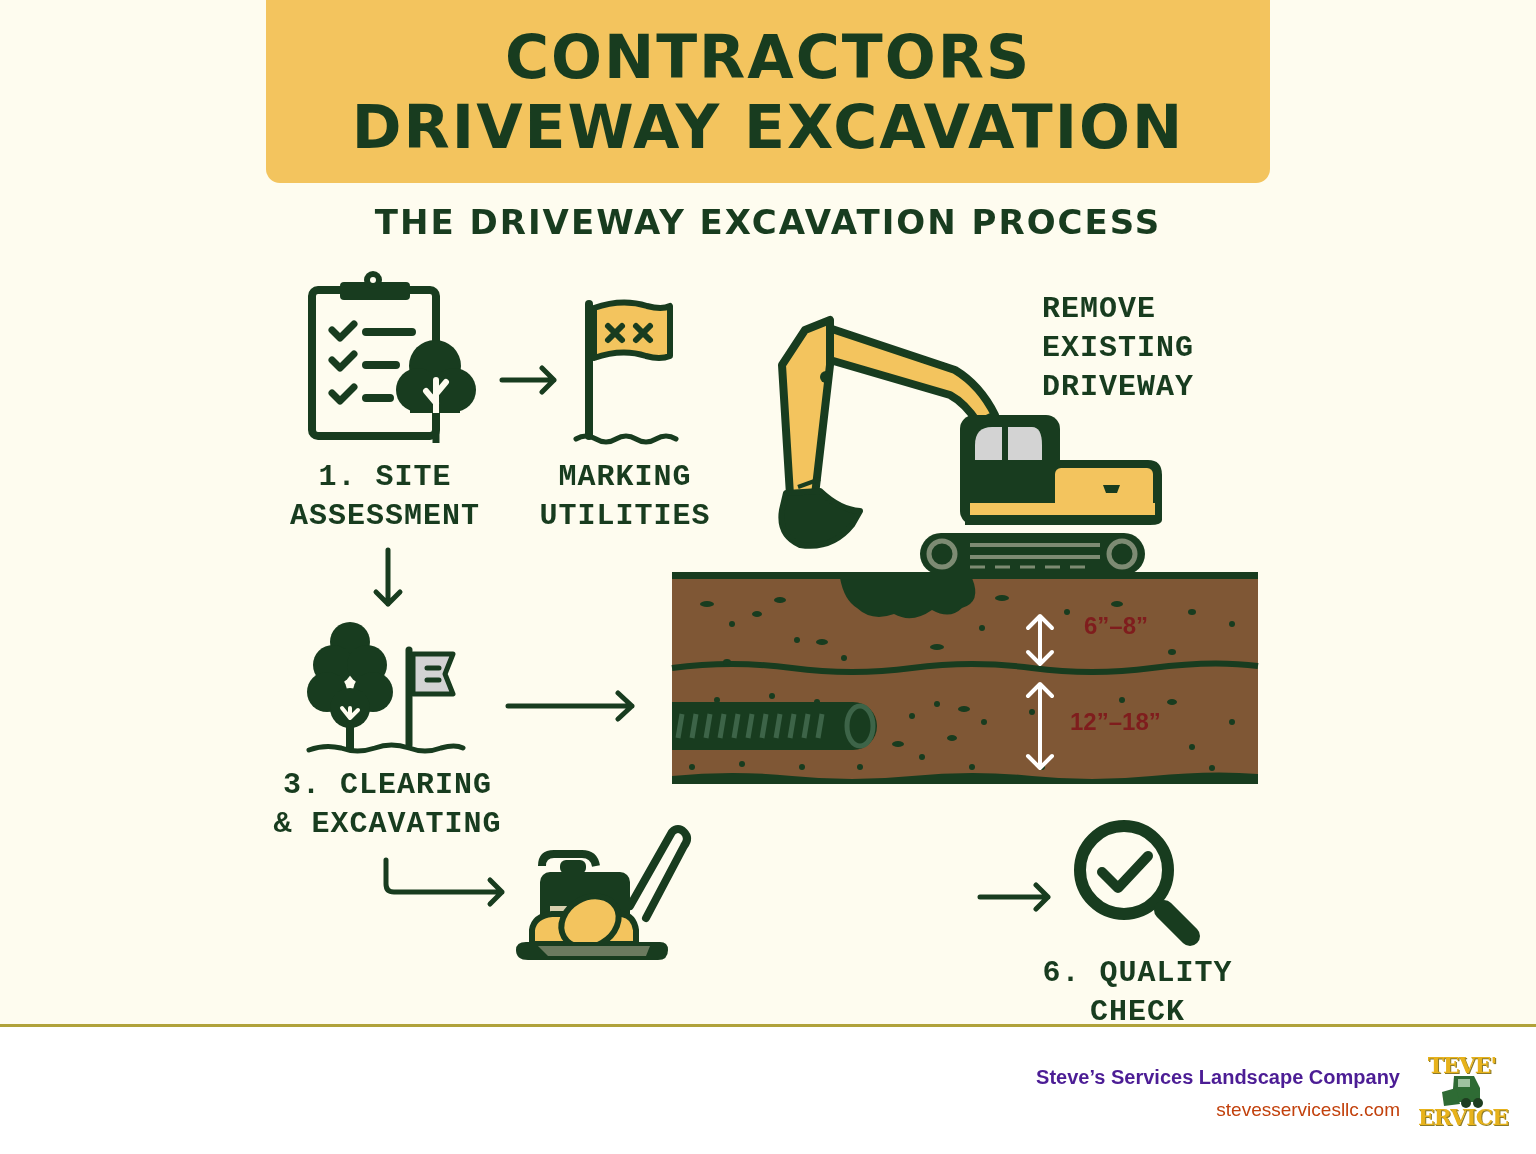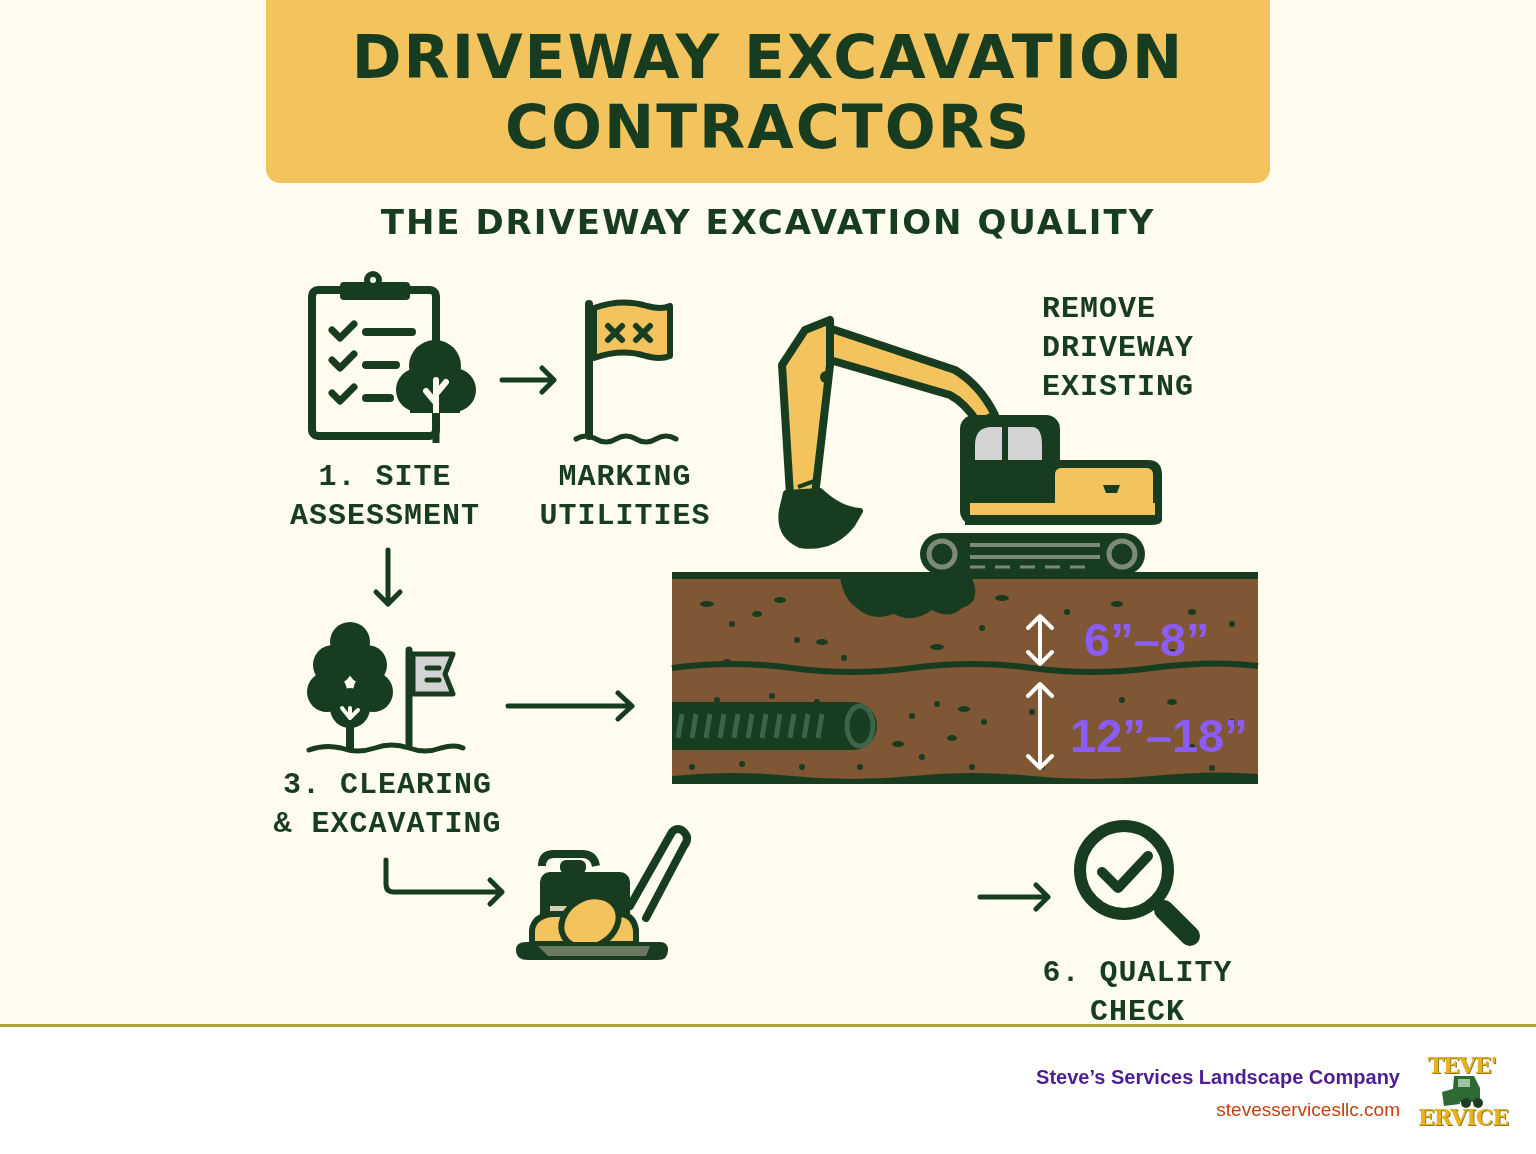--- a/index.html
+++ b/index.html
@@ -31,21 +31,21 @@
     color: #183c1f; font-weight: bold; font-size: 34px; letter-spacing: 2px;
     font-family: "DejaVu Sans", sans-serif;
   }
   .label {
     position: absolute; color: #183c1f; font-weight: bold; font-size: 30px;
     line-height: 39px; text-align: center; letter-spacing: 1px;
     font-family: Liberation Mono, monospace;
   }
   .label-left { text-align: left; }
   .depth {
-    position: absolute; color: #8b5cf6; font-weight: bold; font-size: 47px;
+    position: absolute; color: #7f1d1d; font-weight: bold; font-size: 24px;
     font-family: "Liberation Sans", sans-serif;
   }
   svg.abs { position: absolute; overflow: visible; }
   .footer-company {
     position: absolute; right: 136px; top: 1066px; color: #4c1d95;
     font-weight: bold; font-size: 20px; font-family: "Liberation Sans", sans-serif;
   }
   .footer-url {
     position: absolute; right: 136px; top: 1099px; color: #c2410c;
     font-size: 19px; font-family: "Liberation Sans", sans-serif;
@@ -61,24 +61,24 @@
   }
   .logo-top { top: 0; }
   .logo-bot { top: 52px; }
 </style>
 </head>
 <body>
 
 <div class="canvas">
 
   <div class="title-banner">
+    <div class="title-line">CONTRACTORS</div>
     <div class="title-line">DRIVEWAY EXCAVATION</div>
-    <div class="title-line">CONTRACTORS</div>
-  </div>
-  <div class="subtitle">THE DRIVEWAY EXCAVATION QUALITY</div>
+  </div>
+  <div class="subtitle">THE DRIVEWAY EXCAVATION PROCESS</div>
 
   <svg class="abs" style="left:300px;top:268px" width="185" height="175" viewBox="0 0 185 175">
     <rect x="12" y="22" width="124" height="146" rx="6" fill="none" stroke="#183c1f" stroke-width="8"></rect>
     <rect x="40" y="14" width="70" height="18" rx="4" fill="#183c1f"></rect>
     <circle cx="73" cy="12" r="9" fill="#183c1f"></circle>
     <circle cx="73" cy="12" r="3" fill="#fefcef"></circle>
     <path d="M32 62 l8 8 l14 -14 M32 92 l8 8 l14 -14 M32 125 l8 8 l14 -14" fill="none" stroke="#183c1f" stroke-width="7" stroke-linecap="round" stroke-linejoin="round"></path>
     <path d="M66 64 H112 M66 97 H96 M66 130 H90" stroke="#183c1f" stroke-width="8" stroke-linecap="round"></path>
     <circle cx="135" cy="98" r="26" fill="#183c1f"></circle>
     <circle cx="118" cy="122" r="22" fill="#183c1f"></circle>
@@ -129,22 +129,22 @@
     <rect x="200" y="210" width="185" height="4" fill="#183c1f"></rect>
 
     <rect x="150" y="228" width="225" height="42" rx="21" fill="#183c1f"></rect>
     <circle cx="172" cy="249" r="13" fill="none" stroke="#7d8b73" stroke-width="5"></circle>
     <circle cx="352" cy="249" r="13" fill="none" stroke="#7d8b73" stroke-width="5"></circle>
     <path d="M200 240 H330 M200 252 H330" stroke="#7d8b73" stroke-width="4"></path>
     <path d="M200 262 H215 M225 262 H240 M250 262 H265 M275 262 H290 M300 262 H315" stroke="#7d8b73" stroke-width="3"></path>
   </svg>
   <div class="label label-left" style="left:1042px;top:290px;width:220px">
     <div>REMOVE</div>
+    <div>EXISTING</div>
     <div>DRIVEWAY</div>
-    <div>EXISTING</div>
   </div>
 
   <svg class="abs" style="left:672px;top:572px" width="586" height="212" viewBox="0 0 586 212">
     <rect x="0" y="4" width="586" height="204" fill="#7f5735"></rect>
     <rect x="0" y="0" width="586" height="7" fill="#183c1f"></rect>
     <path d="M0 96 Q60 88 120 96 T240 96 T360 96 T480 96 T586 94" fill="none" stroke="#183c1f" stroke-width="6"></path>
     <path d="M0 204 Q60 198 120 204 T240 204 T360 204 T480 204 T586 202 V212 H0 Z" fill="#183c1f"></path>
 
     <path d="M168 6 H300 Q310 30 290 36 Q278 48 260 38 Q240 52 222 42 Q200 50 185 36 Q172 28 168 6 Z" fill="#183c1f"></path>
 

